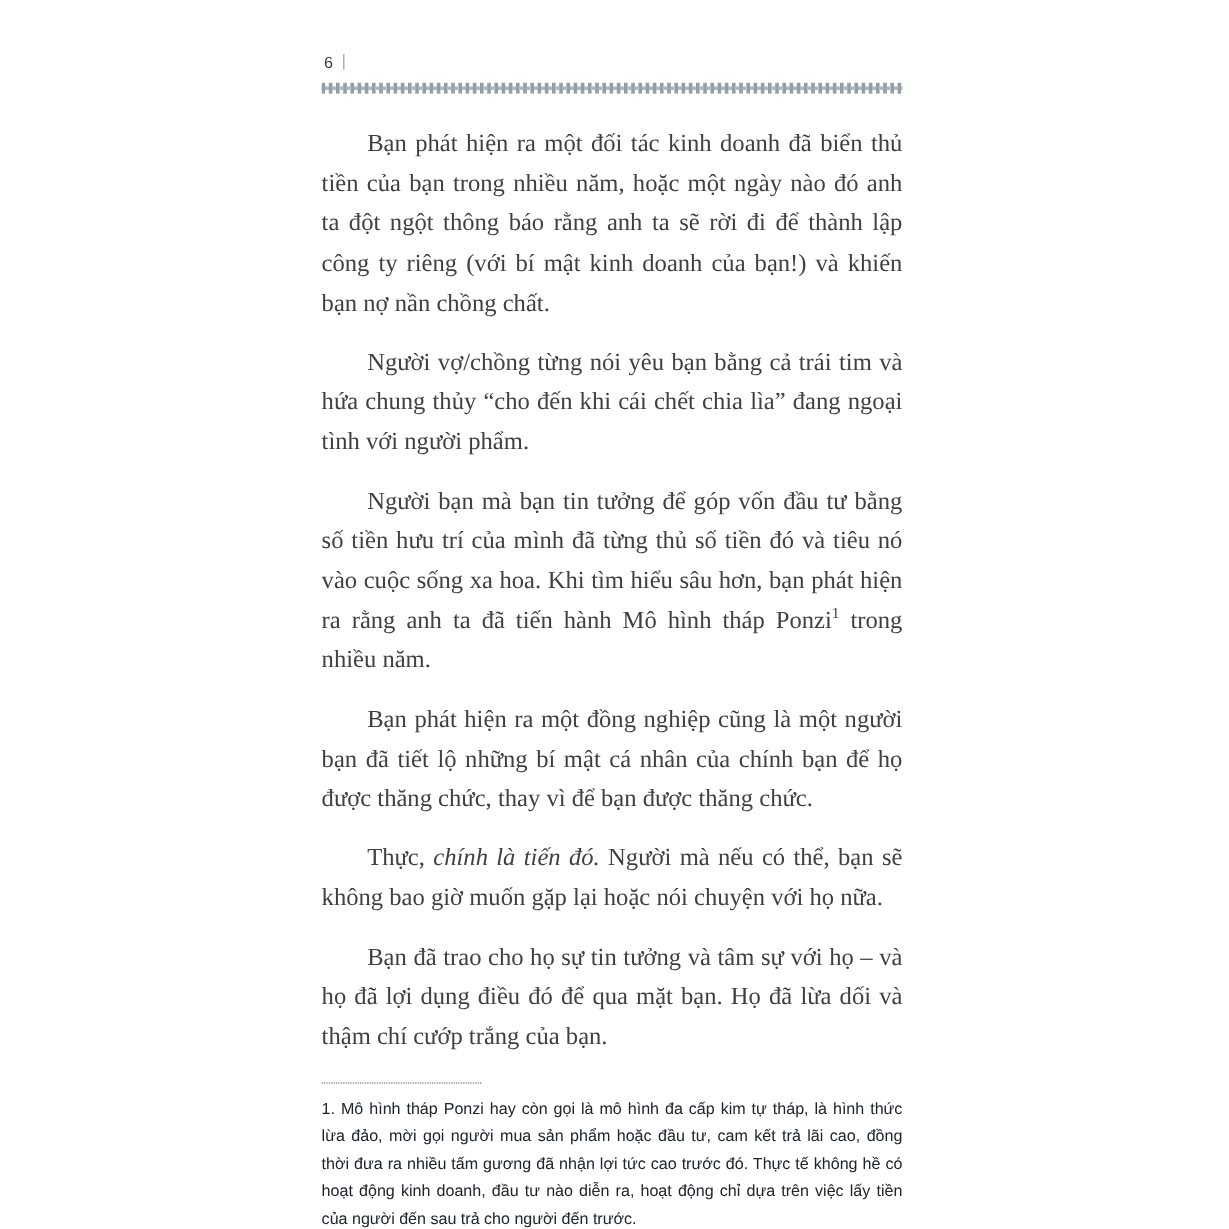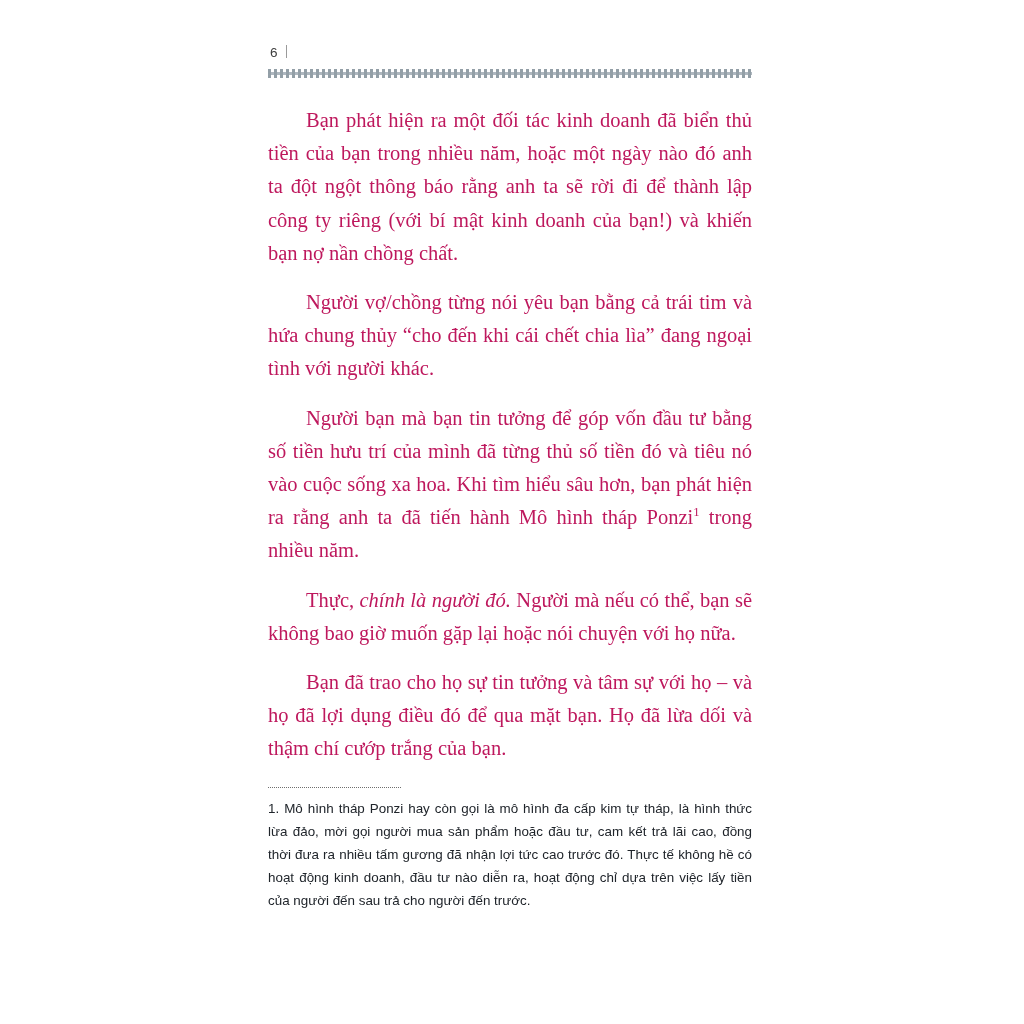--- a/index.html
+++ b/index.html
@@ -81,21 +81,21 @@
   .body-text {
     margin-top: 26px;
   }
   .body-text p {
     margin: 0 0 16px 0;
     font-size: 20.5px;
     line-height: 1.62;
     text-align: justify;
     text-justify: inter-word;
     text-indent: 38px;
-    color: #be185d;
+    color: #404040;
     hyphens: none;
   }
   .body-text p:last-child {
     margin-bottom: 16px;
   }
   .body-text em {
     font-style: italic;
   }
   sup {
     font-size: 0.62em;
@@ -130,26 +130,27 @@
       <span class="folio">6</span>
       <span class="rule"></span>
     </div>
 
     <div class="ornament"></div>
 
     <div class="body-text">
 
       <p>Bạn phát hiện ra một đối tác kinh doanh đã biển thủ tiền của bạn trong nhiều năm, hoặc một ngày nào đó anh ta đột ngột thông báo rằng anh ta sẽ rời đi để thành lập công ty riêng (với bí mật kinh doanh của bạn!) và khiến bạn nợ nần chồng chất.</p>
 
-      <p>Người vợ/chồng từng nói yêu bạn bằng cả trái tim và hứa chung thủy “cho đến khi cái chết chia lìa” đang ngoại tình với người khác.</p>
+      <p>Người vợ/chồng từng nói yêu bạn bằng cả trái tim và hứa chung thủy “cho đến khi cái chết chia lìa” đang ngoại tình với người phẩm.</p>
 
       <p><span>Người bạn mà bạn tin tưởng để góp vốn đầu tư bằng số tiền hưu trí của mình đã từng thủ số tiền đó và tiêu nó vào cuộc sống xa hoa. Khi tìm hiểu sâu hơn, bạn phát hiện ra rằng anh ta đã tiến hành Mô hình tháp Ponzi</span><sup>1</sup><span> trong nhiều năm.</span></p>
 
+      <p>Bạn phát hiện ra một đồng nghiệp cũng là một người bạn đã tiết lộ những bí mật cá nhân của chính bạn để họ được thăng chức, thay vì để bạn được thăng chức.</p>
 
-      <p><span>Thực, </span><em>chính là người đó.</em><span> Người mà nếu có thể, bạn sẽ không bao giờ muốn gặp lại hoặc nói chuyện với họ nữa.</span></p>
+      <p><span>Thực, </span><em>chính là tiến đó.</em><span> Người mà nếu có thể, bạn sẽ không bao giờ muốn gặp lại hoặc nói chuyện với họ nữa.</span></p>
 
       <p>Bạn đã trao cho họ sự tin tưởng và tâm sự với họ – và họ đã lợi dụng điều đó để qua mặt bạn. Họ đã lừa dối và thậm chí cướp trắng của bạn.</p>
 
     </div>
 
     <div class="footnote-sep"></div>
     <div class="footnote">1. Mô hình tháp Ponzi hay còn gọi là mô hình đa cấp kim tự tháp, là hình thức lừa đảo, mời gọi người mua sản phẩm hoặc đầu tư, cam kết trả lãi cao, đồng thời đưa ra nhiều tấm gương đã nhận lợi tức cao trước đó. Thực tế không hề có hoạt động kinh doanh, đầu tư nào diễn ra, hoạt động chỉ dựa trên việc lấy tiền của người đến sau trả cho người đến trước.</div>
 
   </div>
 </div>

